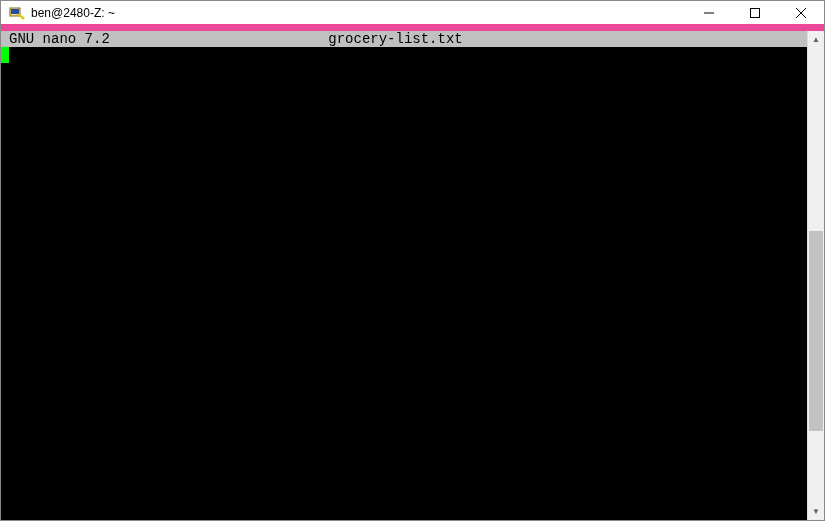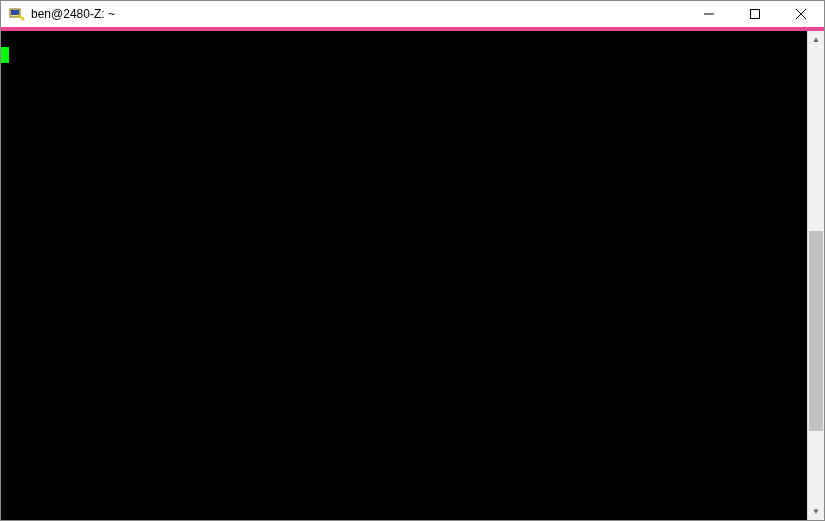--- a/index.html
+++ b/index.html
@@ -10,21 +10,21 @@
       background: #fff;
       overflow: hidden;
       border: 1px solid #888;
     }
     
     .titlebar {
       height: 30px;
       background: #fff;
       display: flex;
       align-items: center;
-      border-bottom: 4px solid #ec4899;
+      border-bottom: 7px solid #ec4899;
     }
     .titlebar-icon {
       width: 16px;
       height: 16px;
       margin: 0 6px 0 8px;
       display: flex;
       align-items: center;
       justify-content: center;
     }
     .titlebar-title {
@@ -166,20 +166,24 @@
       <svg viewBox="0 0 10 10">
           <line x1="0" y1="0" x2="10" y2="10" stroke="currentColor" stroke-width="1"></line>
           <line x1="10" y1="0" x2="0" y2="10" stroke="currentColor" stroke-width="1"></line>
         </svg>
     </div>
   </div>
 </div>
 
 <div class="client">
   <div class="terminal">
+    <div class="nano-header">
+      <span class="left">GNU nano 7.2</span>
+      <span class="center">grocery-list.txt</span>
+    </div>
 
     <div class="editor-area">
       <span class="cursor"></span>
     </div>
 
     <div class="nano-shortcuts">
       
       
     </div>
   </div>

